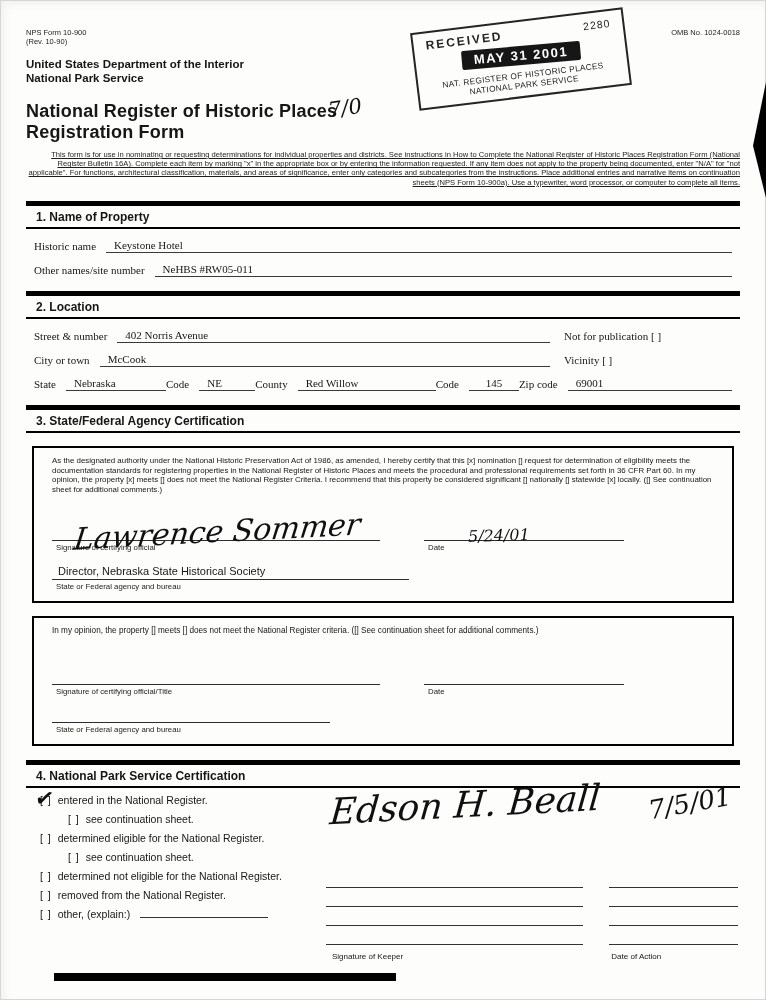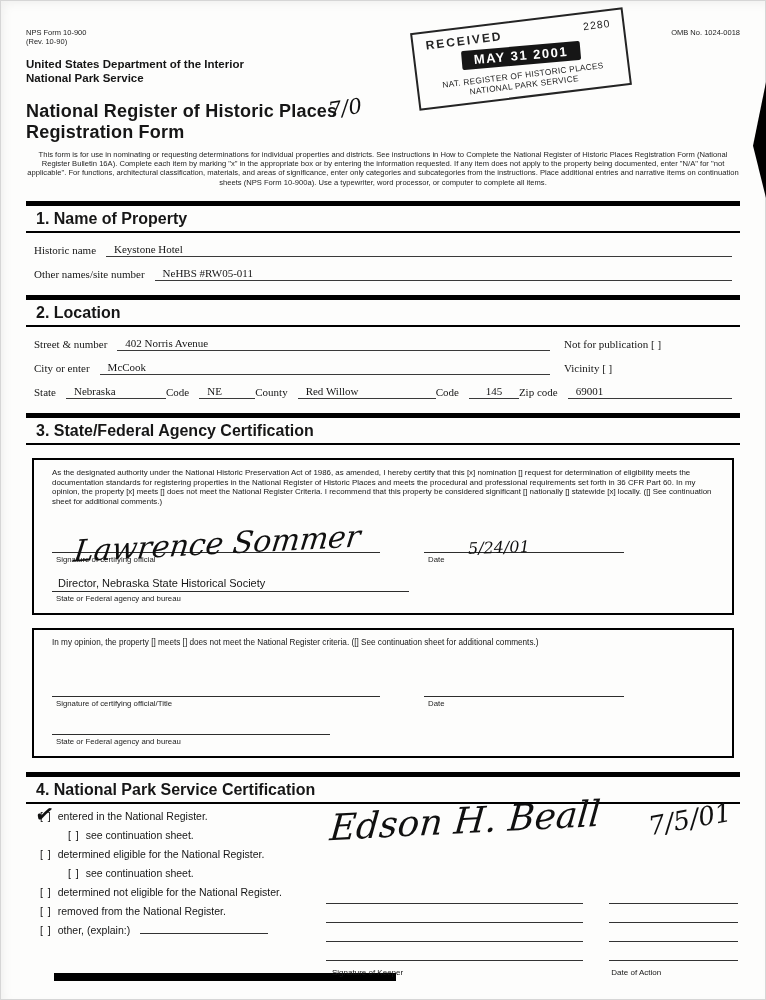--- a/index.html
+++ b/index.html
@@ -18,42 +18,42 @@
 
   .dept { margin-top:12px; font-weight:700; font-size:11.5px; line-height:13.5px; }
   .doc-title { margin-top:16px; font-weight:700; font-size:18px; line-height:20.5px; letter-spacing:.2px; }
 
   .handnote {
     position:absolute; left:328px; top:96px;
     font-family:"DejaVu Serif", serif; font-style:italic;
     font-size:21px; transform:rotate(-8deg); color:#222;
   }
 
-  .instructions { margin-top:8px; font-size:7.6px; line-height:9.2px; color:#1d1d1d; text-align:center; }
+  .instructions { margin-top:8px; font-size:7.6px; line-height:9.2px; color:#1d1d1d; text-align:right;text-decoration:underline; }
 
   
   .stamp {
     position:absolute; left:414px; top:20px; width:214px;
     border:2px solid #242424; padding:5px 8px 6px;
     transform:rotate(-7deg); color:#242424; background:rgba(255,255,255,.0);
   }
   .stamp-row1 { display:flex; justify-content:space-between; padding:0 4px; align-items:center; }
   .stamp-received { font-size:12px; letter-spacing:2px; font-weight:600; }
   .stamp-number { font-size:10.5px; letter-spacing:1px; }
   .stamp-datebox {
     width:fit-content; margin:5px auto 5px; background:#161616; color:#fff;
     font-weight:700; font-size:13px; letter-spacing:1.5px; padding:2px 12px;
     transform:rotate(2deg); border-radius:2px;
   }
   .stamp-org { text-align:center; font-size:8.3px; line-height:10px; letter-spacing:.3px; }
 
   
   .sec-head { margin-top:14px; border-bottom:2px solid #000; }
   .sec-bar { height:5px; background:#000; }
-  .sec-title { font-weight:700; font-size:16px; padding:4px 0 3px 10px; }
+  .sec-title { font-weight:700; font-size:12px; padding:4px 0 3px 10px; }
 
   
   .field-row { display:flex; align-items:flex-end; font-size:11px; margin:10px 8px 0 8px;font-family:Liberation Serif, serif; }
   .f-label { white-space:nowrap; margin-right:10px; padding-bottom:1px; }
   .f-value { flex:1; border-bottom:1px solid #3a3a3a; padding:0 8px 1px; white-space:nowrap; }
   .f-right { width:168px; margin-left:14px; padding-bottom:1px; white-space:nowrap; }
   .w-state { flex:0 0 100px; } .w-code1 { flex:0 0 56px; } .w-county { flex:0 0 138px; }
   .w-code2 { flex:0 0 50px;text-align:center; } .w-zip { flex:1; }
 
   
@@ -167,21 +167,21 @@
     <div class="sec-head">
       <div class="sec-bar"></div>
       <div class="sec-title">2.  Location</div>
     </div>
     <div class="field-row">
       <span class="f-label">Street &amp; number</span>
       <span class="f-value">402 Norris Avenue</span>
       <span class="f-right">Not for publication  [ ]</span>
     </div>
     <div class="field-row">
-      <span class="f-label">City or enter</span>
+      <span class="f-label">City or town</span>
       <span class="f-value">McCook</span>
       <span class="f-right">Vicinity  [ ]</span>
     </div>
     <div class="field-row">
       <span class="f-label">State</span>
       <span class="f-value w-state">Nebraska</span>
       <span class="f-label">Code</span>
       <span class="f-value w-code1">NE</span>
       <span class="f-label">County</span>
       <span class="f-value w-county">Red Willow</span>

